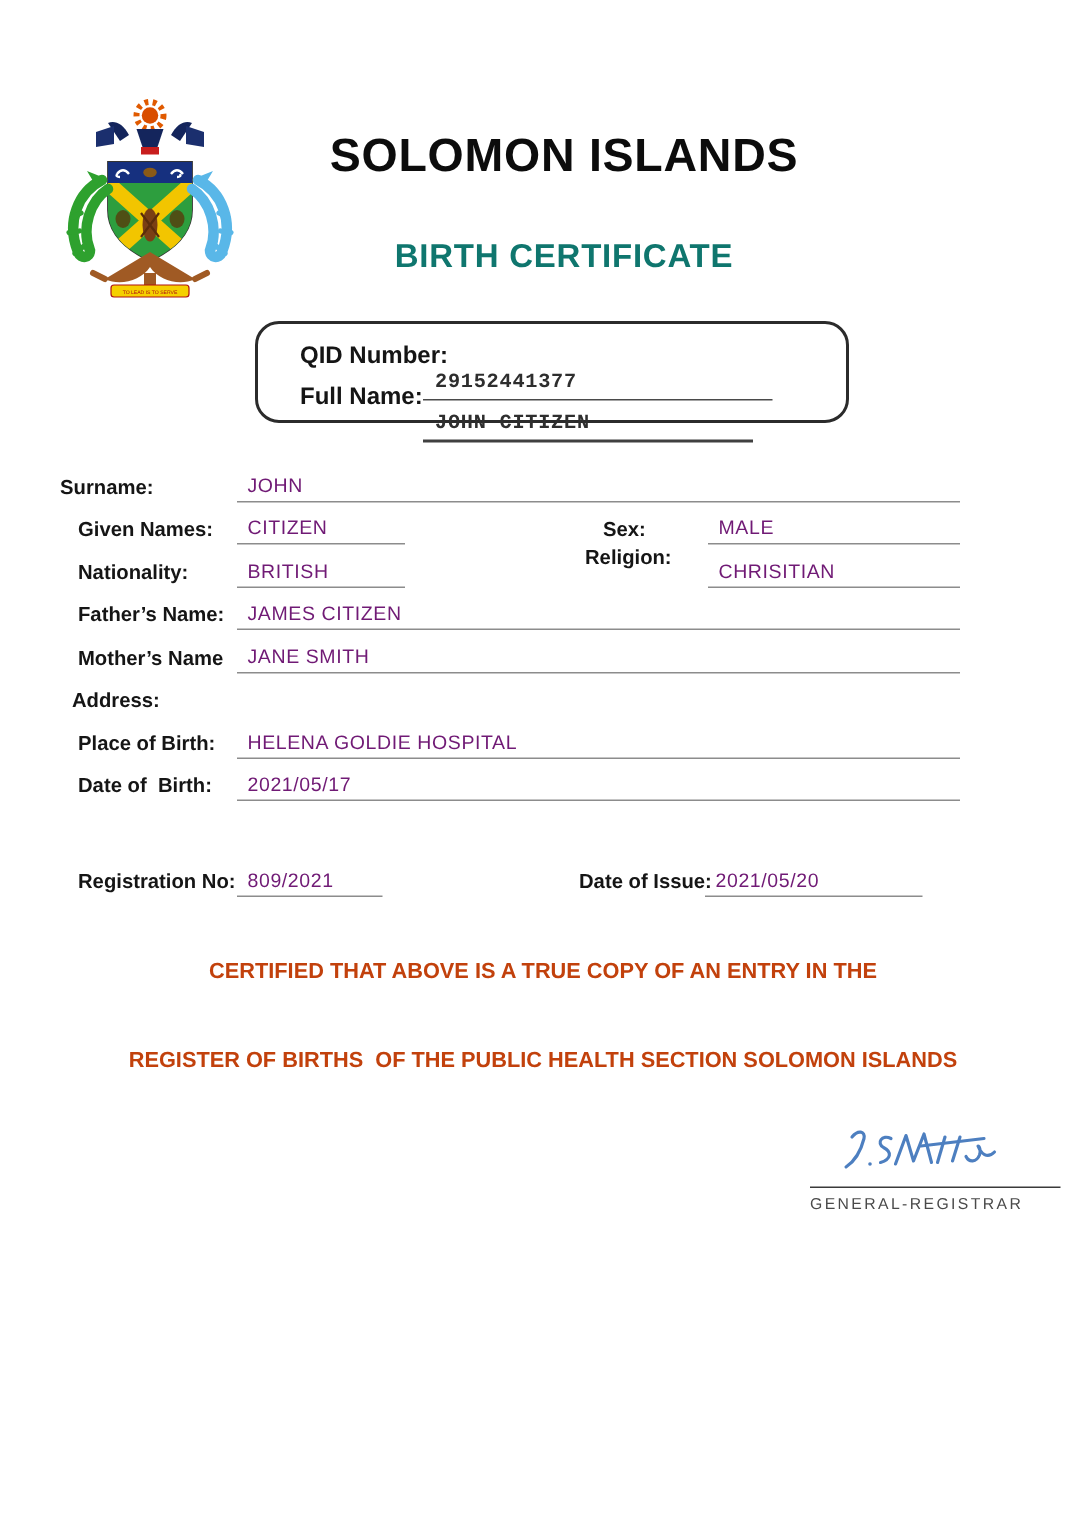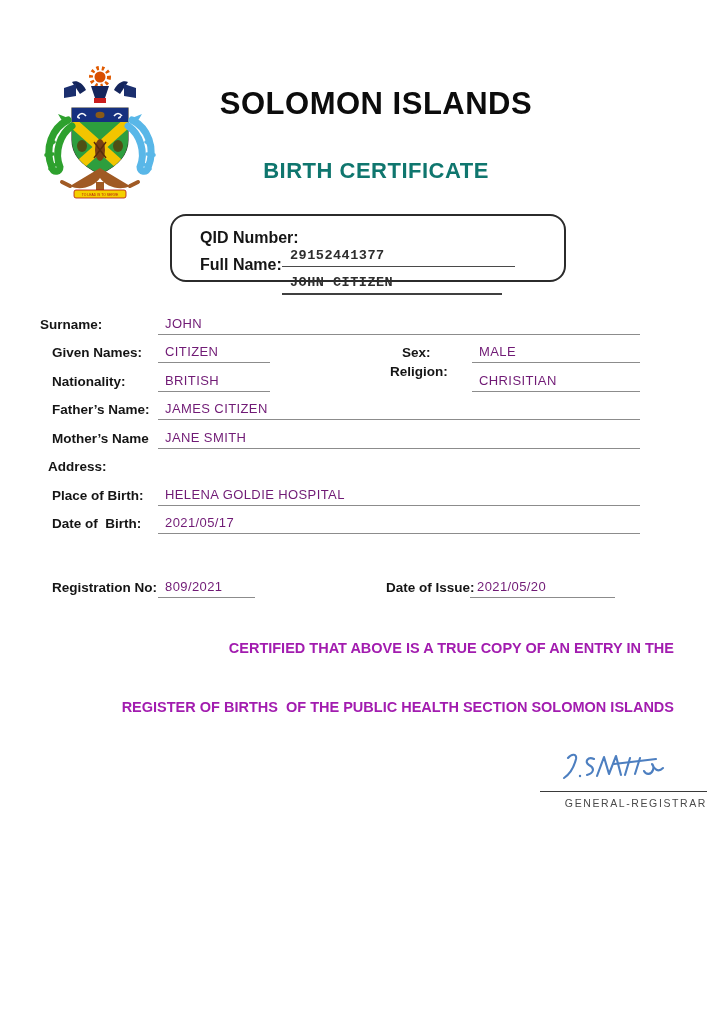--- a/index.html
+++ b/index.html
@@ -37,29 +37,29 @@
     font-size:13.5px;font-weight:bold;color:#151515;white-space:pre;
   }
   .field-value{
     font-family:Liberation Sans, sans-serif;
     font-size:13px;color:#701a75;
     border-bottom:1.4px solid #8c8c8c;
     padding:0 0 3px 7px;letter-spacing:.4px;white-space:pre;
     display:inline-block;
   }
   .cert-line{
-    left:50px;width:624px;text-align:right;
-    font-size:14.5px;font-weight:bold;color:#a21caf;white-space:pre;
+    left:50px;width:624px;text-align:center;
+    font-size:14.5px;font-weight:bold;color:#c2410c;white-space:pre;
   }
   .sig-line{
     left:540px;top:791px;width:167px;
     border-top:1.6px solid #3a3a3a;
   }
   .sig-title{
-    left:540px;top:797px;width:167px;text-align:right;
+    left:540px;top:797px;width:167px;text-align:left;
     font-size:10.5px;color:#4a4a4a;letter-spacing:1.6px;white-space:pre;
   }
 </style>
 </head>
 <body>
 
 <div class="page">
 
   <div class="abs" style="left:34px;top:64px;width:132px;height:136px;">
     <svg width="132" height="136" viewBox="0 0 132 136">

